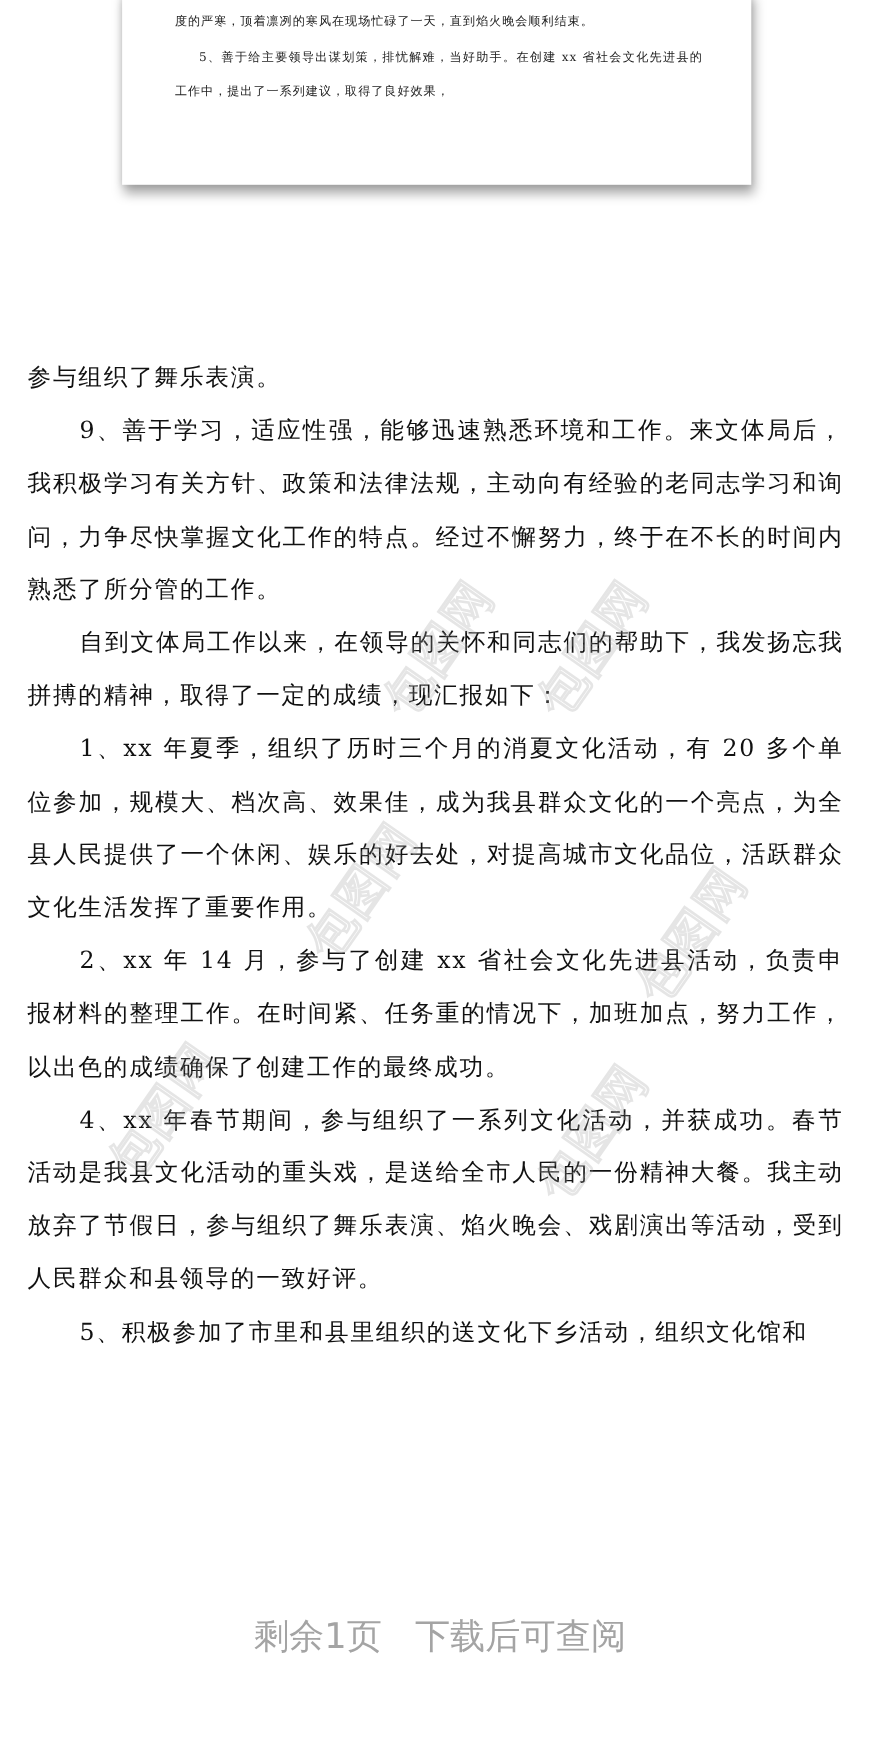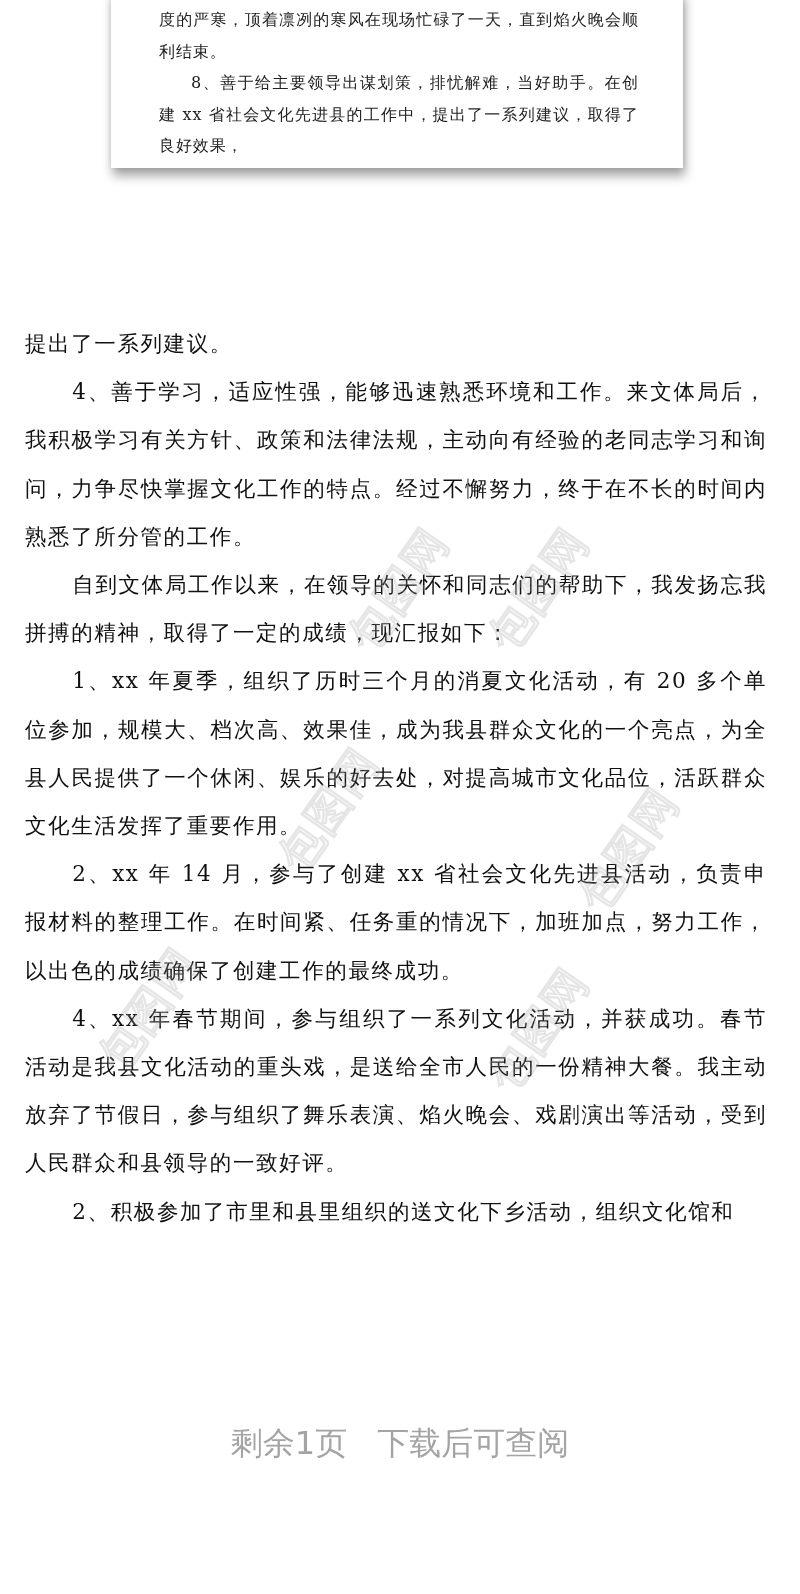--- a/index.html
+++ b/index.html
@@ -22,21 +22,21 @@
       width: 572px;
       height: 178px;
       background: #ffffff;
       box-shadow: 2px 8px 10px rgba(0,0,0,0.35), 0 0 6px rgba(0,0,0,0.12);
     }
     .card-text {
       position: absolute;
       left: 48px;
       top: 14px;
       width: 480px;
-      font-size: 16px;
+      font-size: 11px;
       line-height: 31.5px;
       color: #222222;
       text-align: justify;
       letter-spacing: 0.9px;
     }
     .card-text p {
       margin: 0;
     }
     .card-text p.indent {
       text-indent: 2em;
@@ -67,51 +67,51 @@
       -webkit-text-stroke: 1px rgba(160,160,160,0.28);
       transform: rotate(-55deg);
       pointer-events: none;
       white-space: nowrap;
       letter-spacing: 2px;
     }
     .footer-note {
       position: absolute;
       left: 0;
       width: 800px;
-      top: 1422px;
+      top: 1466px;
       text-align: center;
       font-family: "DejaVu Sans", "Liberation Sans", sans-serif;
       font-size: 32px;
       color: #a4a4a4;
       letter-spacing: 0px;
       word-spacing: 14px;
     }
     .footer-note span.gap {
       display: inline-block;
       width: 30px;
     }
   </style>
 </head>
 <body>
 
 <div class="page-card">
   <div class="card-text">
     <p>度的严寒，顶着凛冽的寒风在现场忙碌了一天，直到焰火晚会顺利结束。</p>
-    <p class="indent">8、善于给主要领导出谋划策，排忧解难，当好助手。在创建 xx 省社会文化先进县的工作中，提出了一系列建议，取得了良好效果，</p>
+    <p class="indent">5、善于给主要领导出谋划策，排忧解难，当好助手。在创建 xx 省社会文化先进县的工作中，提出了一系列建议，取得了良好效果，</p>
   </div>
 </div>
 
 <div class="body-text">
-  <p>提出了一系列建议。</p>
-  <p class="indent">4、善于学习，适应性强，能够迅速熟悉环境和工作。来文体局后，我积极学习有关方针、政策和法律法规，主动向有经验的老同志学习和询问，力争尽快掌握文化工作的特点。经过不懈努力，终于在不长的时间内熟悉了所分管的工作。</p>
+  <p>参与组织了舞乐表演。</p>
+  <p class="indent">9、善于学习，适应性强，能够迅速熟悉环境和工作。来文体局后，我积极学习有关方针、政策和法律法规，主动向有经验的老同志学习和询问，力争尽快掌握文化工作的特点。经过不懈努力，终于在不长的时间内熟悉了所分管的工作。</p>
   <p class="indent">自到文体局工作以来，在领导的关怀和同志们的帮助下，我发扬忘我拼搏的精神，取得了一定的成绩，现汇报如下：</p>
   <p class="indent">1、xx 年夏季，组织了历时三个月的消夏文化活动，有 20 多个单位参加，规模大、档次高、效果佳，成为我县群众文化的一个亮点，为全县人民提供了一个休闲、娱乐的好去处，对提高城市文化品位，活跃群众文化生活发挥了重要作用。</p>
   <p class="indent">2、xx 年 14 月，参与了创建 xx 省社会文化先进县活动，负责申报材料的整理工作。在时间紧、任务重的情况下，加班加点，努力工作，以出色的成绩确保了创建工作的最终成功。</p>
   <p class="indent">4、xx  年春节期间，参与组织了一系列文化活动，并获成功。春节活动是我县文化活动的重头戏，是送给全市人民的一份精神大餐。我主动放弃了节假日，参与组织了舞乐表演、焰火晚会、戏剧演出等活动，受到人民群众和县领导的一致好评。</p>
-  <p class="indent">2、积极参加了市里和县里组织的送文化下乡活动，组织文化馆和</p>
+  <p class="indent">5、积极参加了市里和县里组织的送文化下乡活动，组织文化馆和</p>
 </div>
 
 <div class="watermark" style="left:330px; top:560px;">包图网</div>
 <div class="watermark" style="left:470px; top:560px;">包图网</div>
 <div class="watermark" style="left:260px; top:780px;">包图网</div>
 <div class="watermark" style="left:560px; top:820px;">包图网</div>
 <div class="watermark" style="left:80px; top:980px;">包图网</div>
 <div class="watermark" style="left:470px; top:1000px;">包图网</div>
 
 <div class="footer-note">

